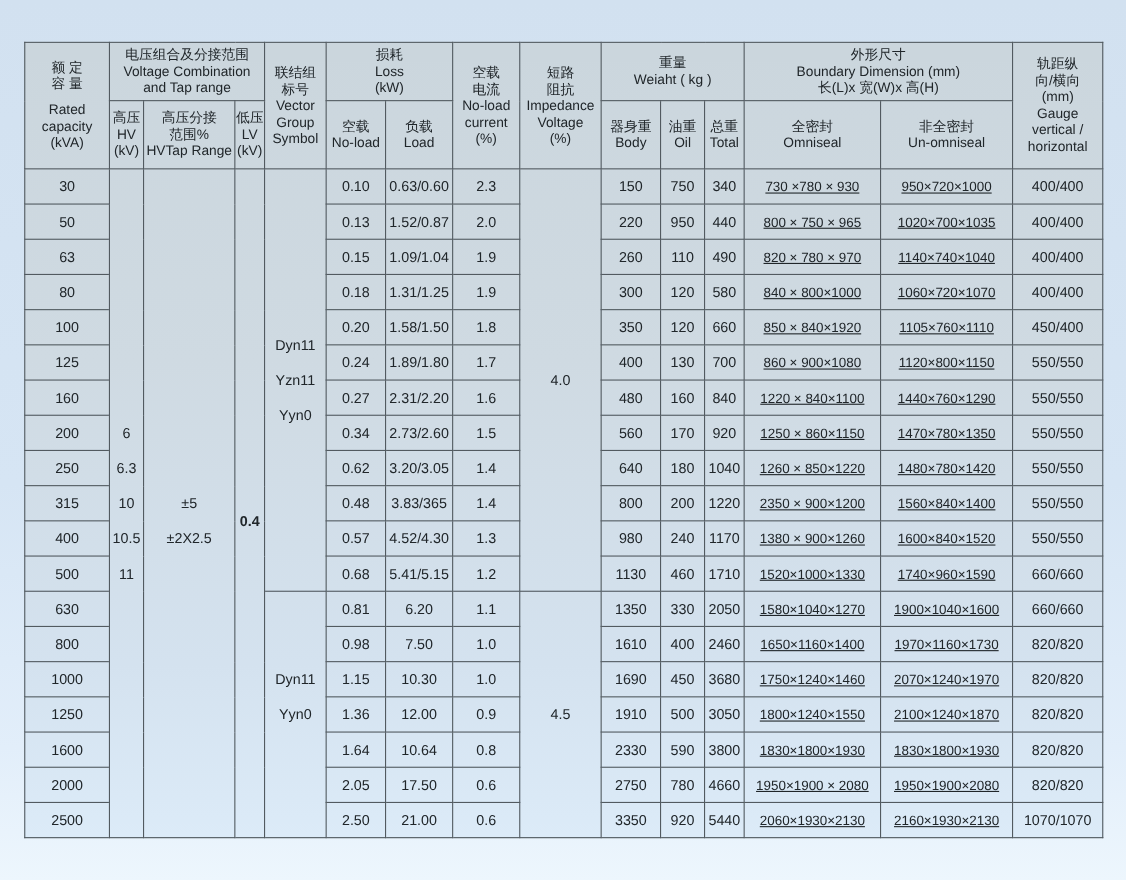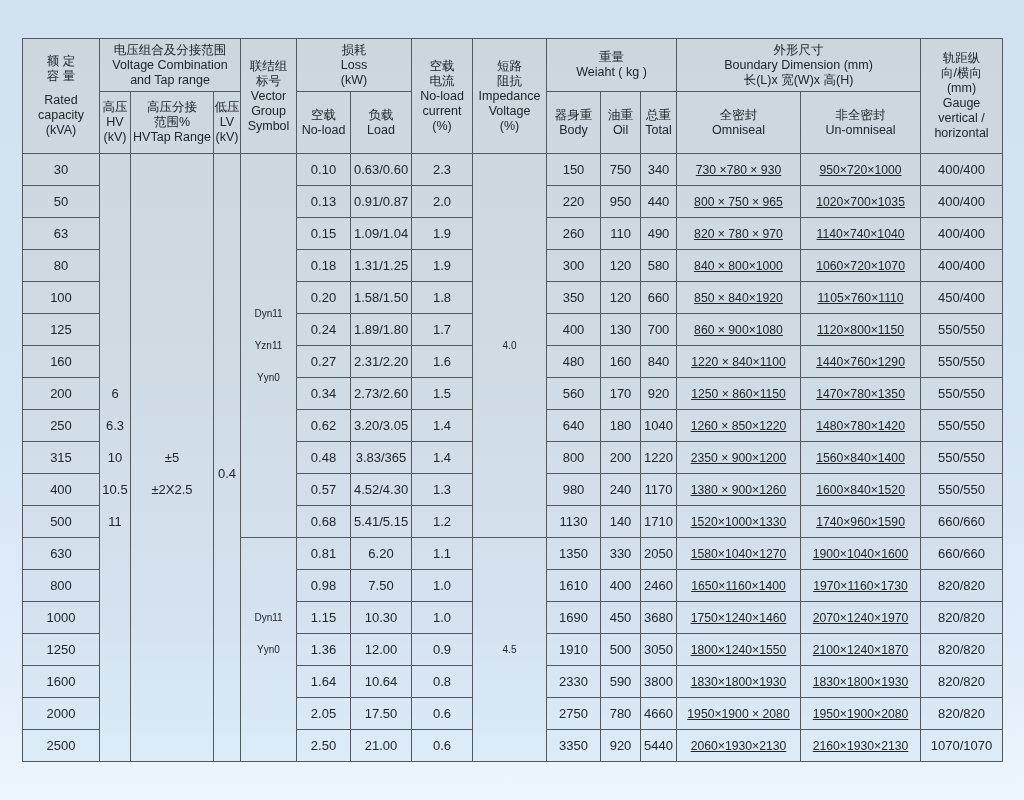--- a/index.html
+++ b/index.html
@@ -24,25 +24,25 @@
   thead th{
     font-size:12.5px;line-height:15px;white-space:pre-line;
   }
   thead tr.h1{height:52px;margin-left:20px;}
   thead tr.h2{height:60px;}
   tbody tr{height:32px;}
   tbody td{font-size:13px;}
   td.cell-dim{font-size:12.2px;text-decoration:underline;}
   .hdr-stack{display:flex;flex-direction:column;align-items:center;justify-content:center;gap:9px;}
   .hdr-stack span{white-space:pre-line;}
-  td.merged-cell{white-space:pre-line;line-height:32px;font-size:10px;}
+  td.merged-cell{white-space:pre-line;line-height:32px;font-size:13px;}
   td.top-align{vertical-align:top;}
   .offset-hv{margin-top:224px;line-height:32px;white-space:pre-line;}
   .offset-tap{margin-top:288px;line-height:32px;white-space:pre-line;}
-  .offset-lv{margin-top:304px;line-height:32px;white-space:pre-line;}
+  .offset-lv{margin-top:304px;line-height:32px;white-space:pre-line;font-weight:bold;}
   .nudge-up{position:relative;top:-16px;}
 </style>
 </head>
 <body>
 
 <table class="spec">
   <colgroup>
     <col style="width:77px">
       <col style="width:31px">
       <col style="width:83px">
@@ -156,21 +156,21 @@
         <td>150</td>
         <td>750</td>
         <td>340</td>
         <td class="cell-dim">730 ×780 × 930</td>
         <td class="cell-dim">950×720×1000</td>
         <td>400/400</td>
       </tr>
       <tr>
         <td>50</td>
         <td>0.13</td>
-        <td>0.91/0.87</td>
+        <td>1.52/0.87</td>
         <td>2.0</td>
         <td>220</td>
         <td>950</td>
         <td>440</td>
         <td class="cell-dim">800 × 750 × 965</td>
         <td class="cell-dim">1020×700×1035</td>
         <td>400/400</td>
       </tr>
       <tr>
         <td>63</td>
@@ -279,21 +279,21 @@
         <td class="cell-dim">1380 × 900×1260</td>
         <td class="cell-dim">1600×840×1520</td>
         <td>550/550</td>
       </tr>
       <tr>
         <td>500</td>
         <td>0.68</td>
         <td>5.41/5.15</td>
         <td>1.2</td>
         <td>1130</td>
-        <td>140</td>
+        <td>460</td>
         <td>1710</td>
         <td class="cell-dim">1520×1000×1330</td>
         <td class="cell-dim">1740×960×1590</td>
         <td>660/660</td>
       </tr>
       <tr>
         <td>630</td>
         <td class="merged-cell" rowspan="7"><div class="nudge-up">Dyn11
 Yyn0</div></td>
         <td>0.81</td>

